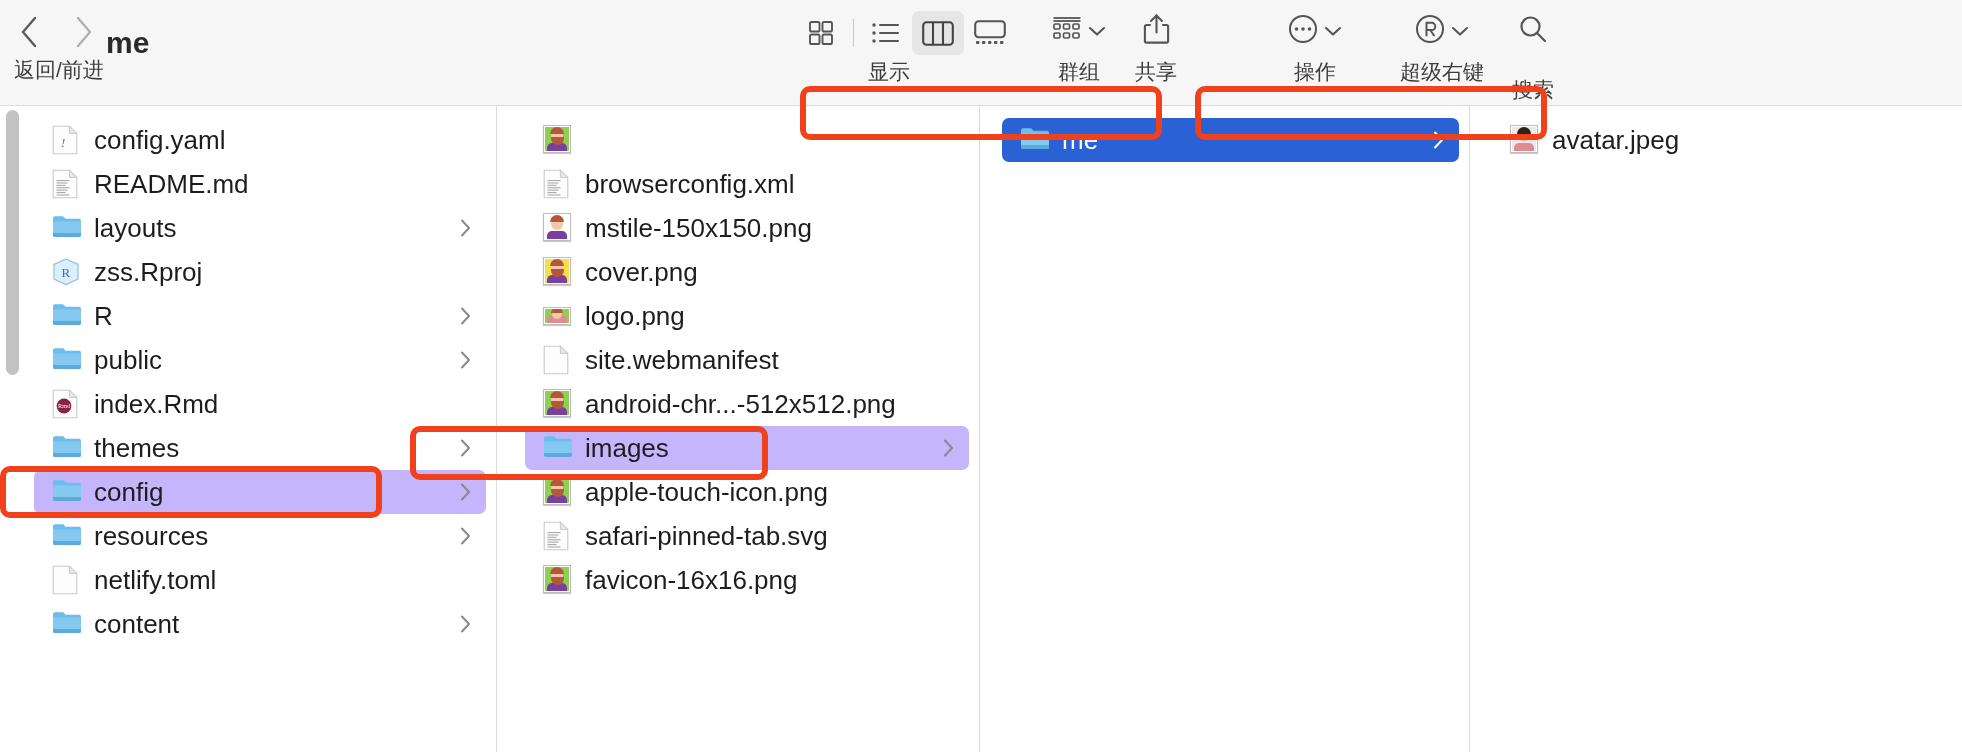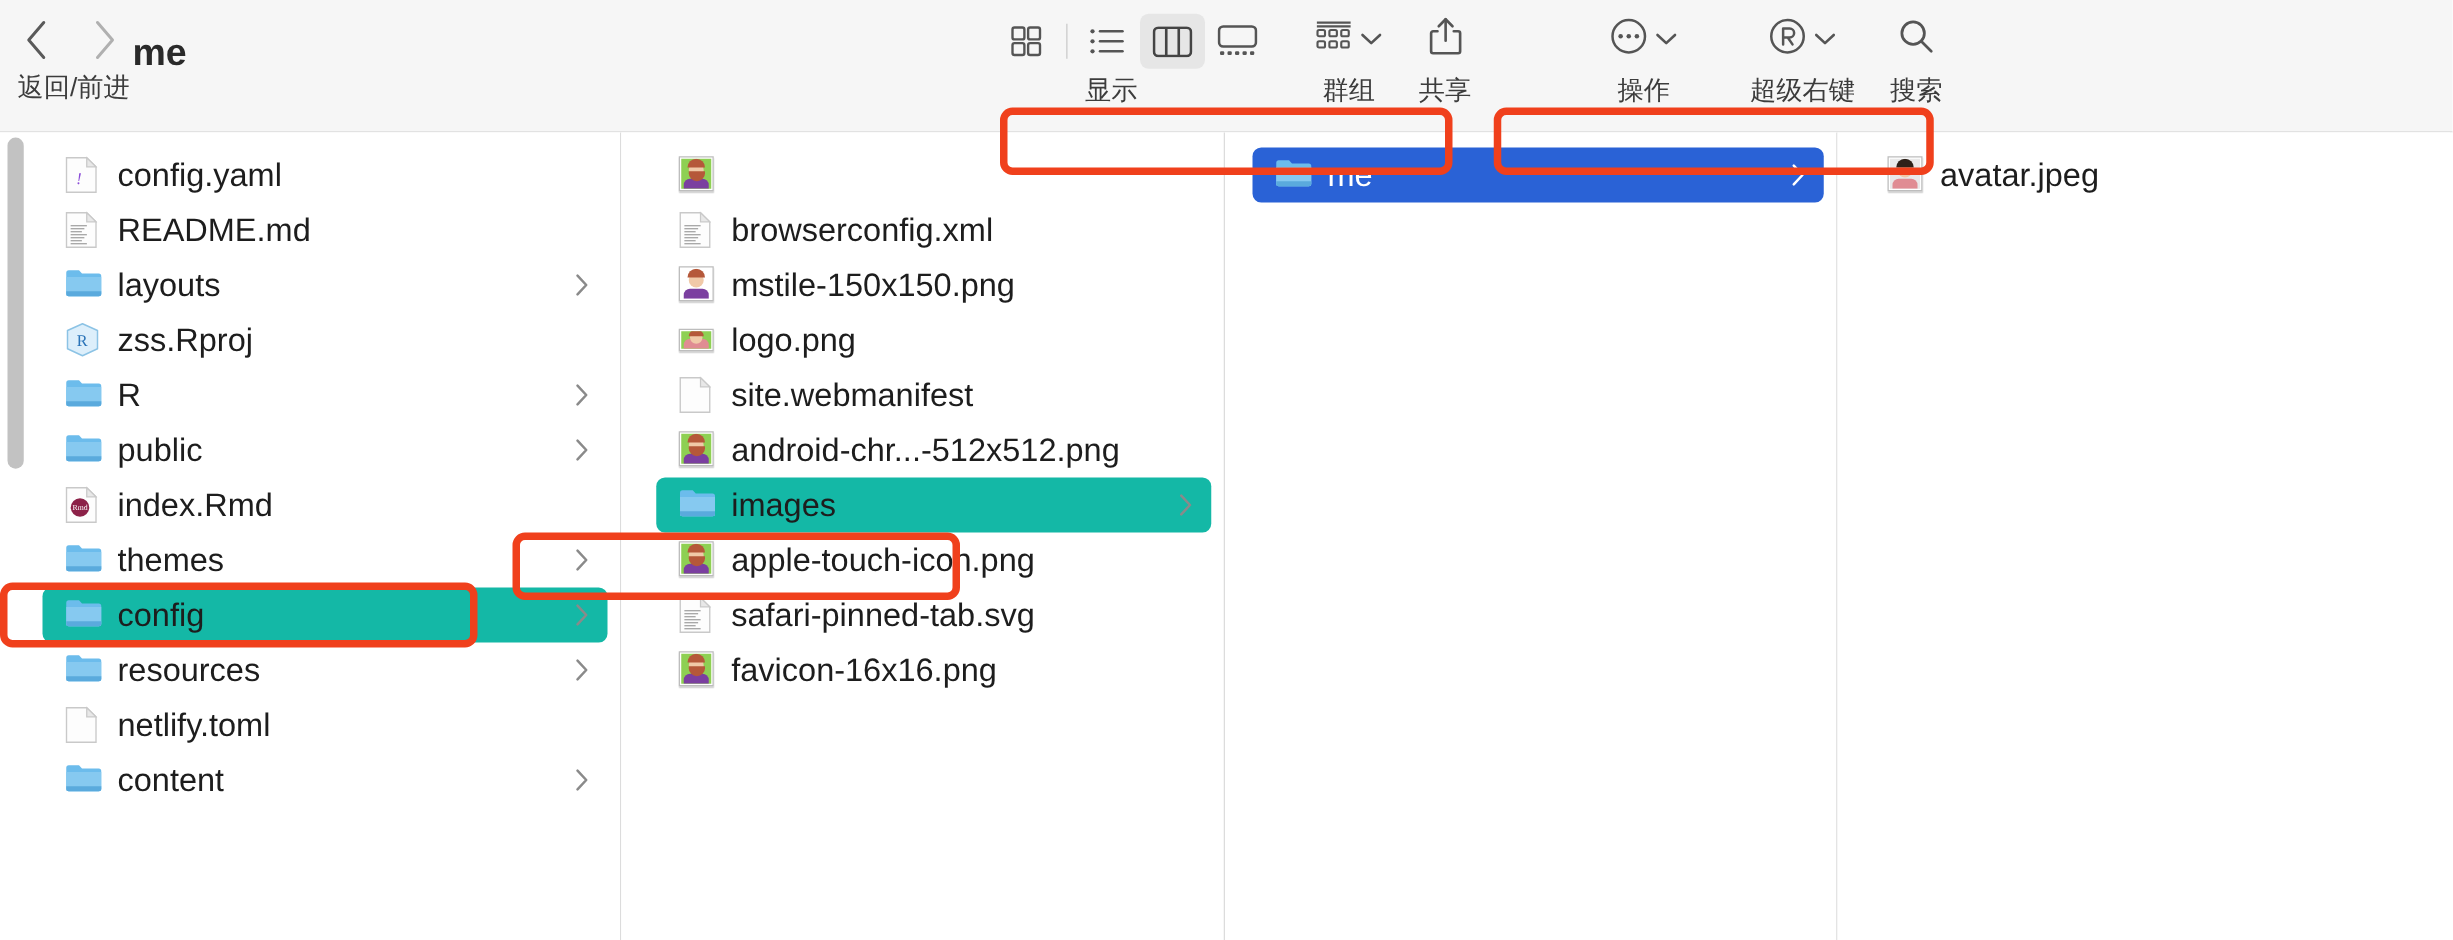--- a/index.html
+++ b/index.html
@@ -103,21 +103,21 @@
     position: relative;
     height: 44px;
     margin: 0 10px 0 34px;
     padding-left: 18px;
     display: flex; align-items: center;
     border-radius: 7px;
   }
   .col2 .row { margin-left: 28px; }
   .col3 .row, .col4 .row { margin-left: 22px; }
 
-  .row.sel-gray { background: #14b8a6; }
+  .row.sel-gray { background: #c4b5fd; }
   .row.sel-blue { background: #2a62d6; }
   .row.sel-blue .rname { color: #ffffff; }
 
   .rname {
     font-size: 26px; color: #1d1d1d;
     white-space: nowrap; overflow: hidden; text-overflow: ellipsis;
   }
   .disc {
     position: absolute; right: 14px; top: 50%; transform: translateY(-50%);
     display: flex; align-items: center;
@@ -302,21 +302,21 @@
       </span>
       <span class="caret">
         <svg width="18" height="12" viewBox="0 0 18 12">
             <path d="M2 3 L9 9.5 L16 3" stroke="#555" stroke-width="2.1" fill="none" stroke-linecap="round" stroke-linejoin="round"></path>
           </svg>
       </span>
     </div>
     <div class="tb-label">超级右键</div>
   </div>
 
-  <div class="tb-item" style="left:1512px;">
+  <div class="tb-item" style="left:1512px;gap:18px;">
     <div class="tb-icrow">
       <span>
         <svg width="30" height="30" viewBox="0 0 30 30">
           <circle cx="12.5" cy="12.5" r="9" fill="none" stroke="#555" stroke-width="2.2"></circle>
           <line x1="19.2" y1="19.2" x2="27" y2="27" stroke="#555" stroke-width="2.2" stroke-linecap="round"></line>
         </svg>
       </span>
     </div>
     <div class="tb-label">搜索</div>
   </div>
@@ -529,20 +529,33 @@
                 <span class="body"></span>
                 <span class="head"></span>
                 <span class="hair"></span>
               </span>
             </span>
           </span>
           <span class="rname">mstile-150x150.png</span>
         </div>
         <div class="row">
           <span class="ico">
+            <span class="thumb">
+              <span class="thumb-in tb-yellow">
+                <span class="body"></span>
+                <span class="head"></span>
+                <span class="beard"></span>
+                <span class="hair"></span>
+              </span>
+            </span>
+          </span>
+          <span class="rname">cover.png</span>
+        </div>
+        <div class="row">
+          <span class="ico">
             <span class="thumb" style="height:18px;margin-top:6px;">
               <span class="thumb-in tb-green">
                 <span class="body pink"></span>
                 <span class="head" style="bottom:4px;width:10px;height:10px;"></span>
                 <span class="hair" style="bottom:10px;width:12px;height:5px;"></span>
               </span>
             </span>
           </span>
           <span class="rname">logo.png</span>
         </div>

